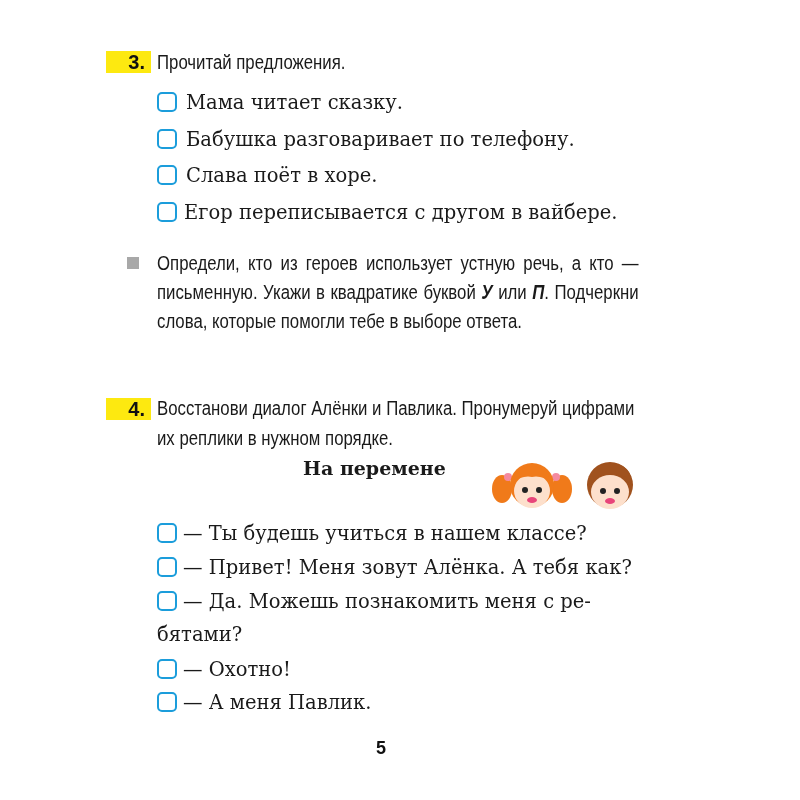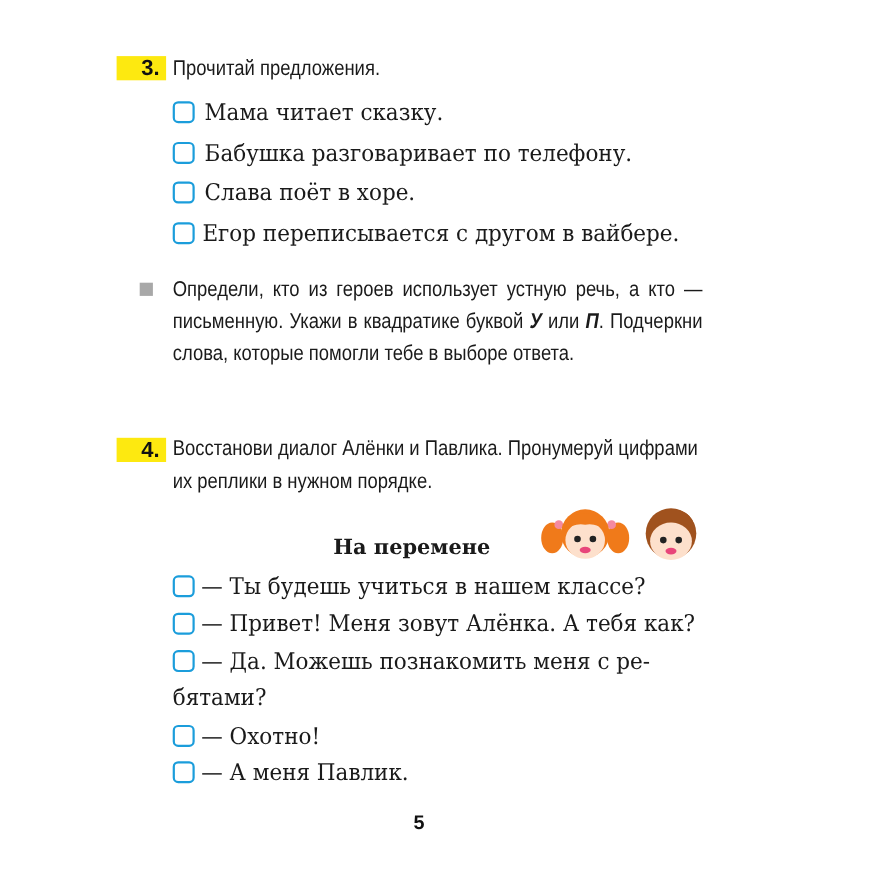--- a/index.html
+++ b/index.html
@@ -29,21 +29,21 @@
 
   .note-square { position: absolute; left: 127px; top: 257px; width: 12px; height: 12px; background: #a8a8a8; }
   .note-text {
     position: absolute; left: 157px; top: 249px; width: 560px;
     font-family: "Liberation Sans", sans-serif; font-size: 19.5px; line-height: 29px;
     transform: scaleX(0.86); transform-origin: left top; text-align: justify; color: #1a1a1a;
   }
   .note-text b { font-style: italic; font-weight: bold; }
 
   .section-heading {
-    position: absolute; left: 303px; top: 484px;
+    position: absolute; left: 303px; top: 454px;
     font-family: "DejaVu Serif", serif; font-weight: bold; font-size: 19px; line-height: 28px; color: #1a1a1a;
   }
   .kids { position: absolute; left: 490px; top: 455px; width: 160px; height: 60px; }
 
   .page-number {
     position: absolute; left: 376px; top: 738px;
     font-family: "Liberation Sans", sans-serif; font-weight: bold; font-size: 18px; color: #111;
   }
 </style>
 </head>

